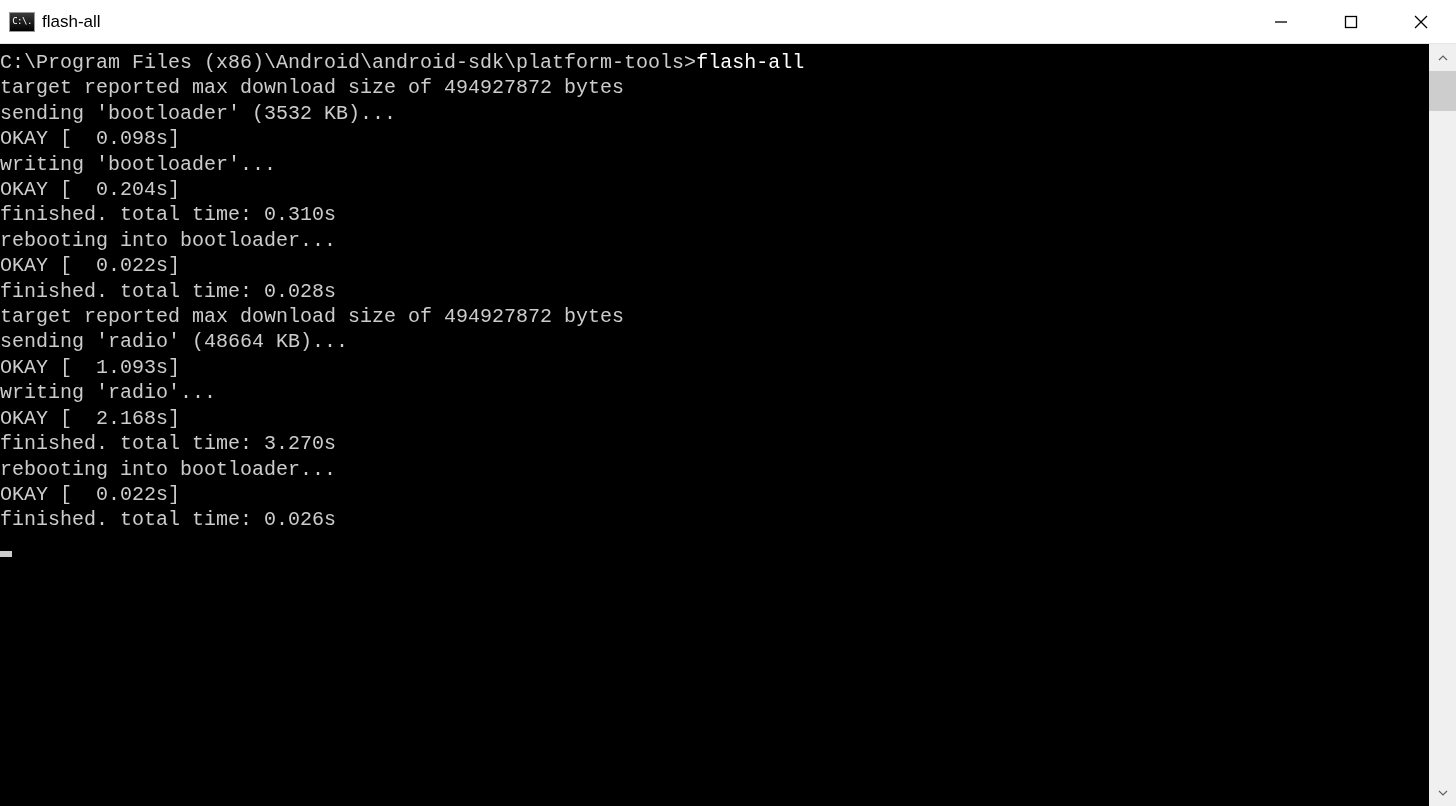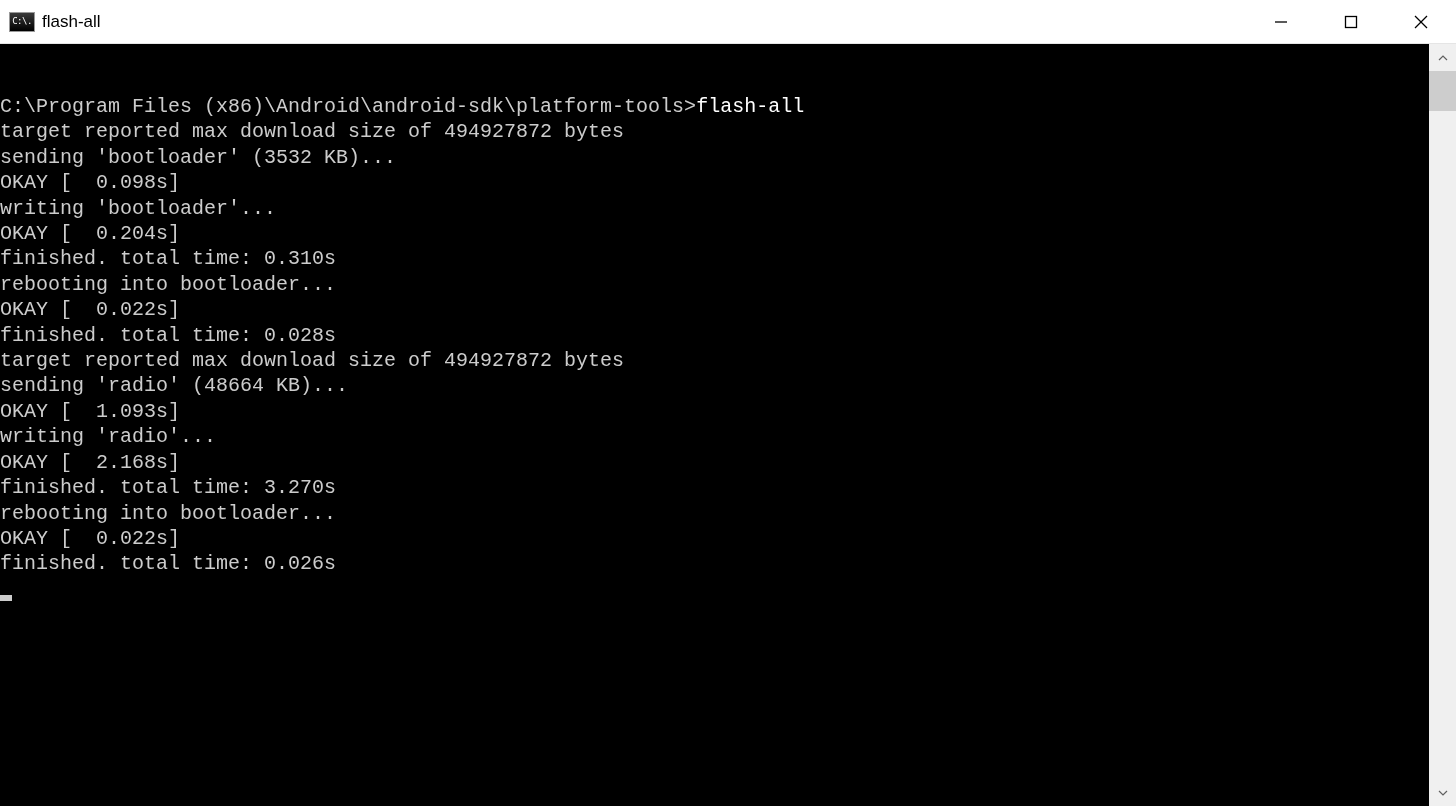--- a/index.html
+++ b/index.html
@@ -73,21 +73,20 @@
     .terminal {
       flex: 1;
       background: #000;
       color: #cccccc;
       font-family: Consolas, "Courier New", monospace;
       font-size: 20px;
       line-height: 25.4px;
       white-space: pre;
       padding: 6px 0 0 0;
       overflow: hidden;
-      margin-top: 44px;
     }
     .terminal .prompt-path {
       color: #cccccc;
     }
     .terminal .cmd {
       color: #ffffff;
       font-weight: normal;
     }
     .terminal .line {
       display: block;

